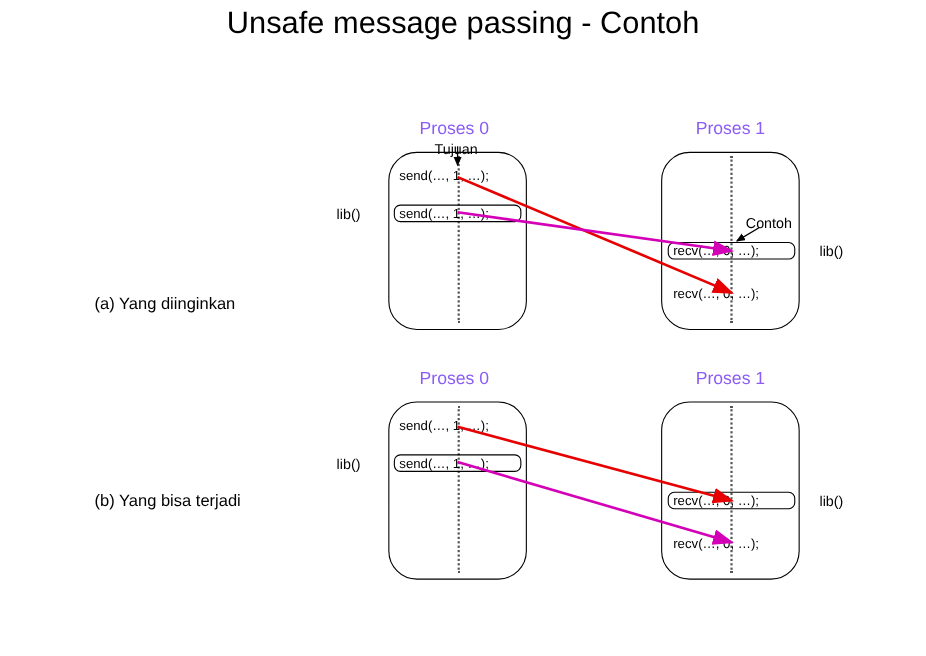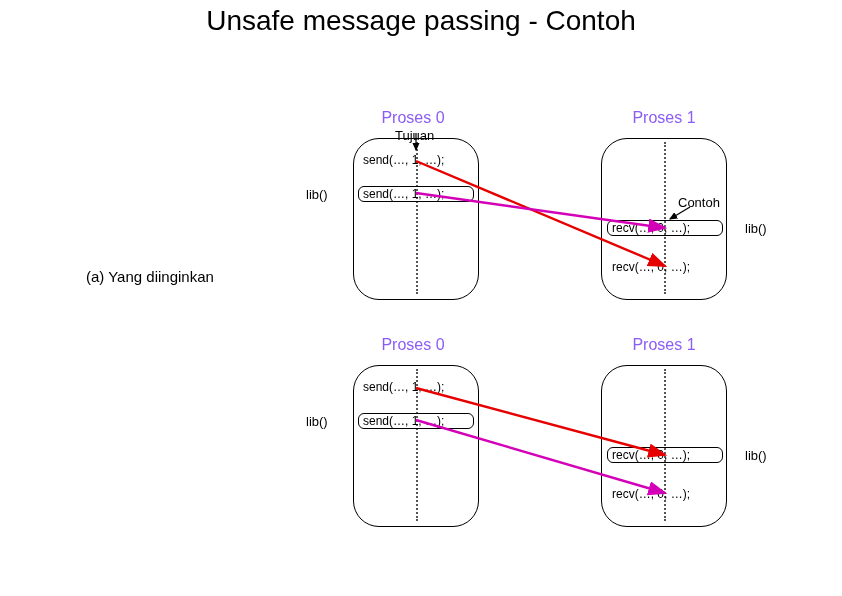--- a/index.html
+++ b/index.html
@@ -120,20 +120,21 @@
   <div class="call-text" style="left:363px; top:414px;">send(…, 1, …);</div>
 
   <div class="call-box" style="left:607px; top:447px; width:114px; height:14px;"></div>
   <div class="call-text" style="left:612px; top:448px;">recv(…, 0, …);</div>
 
   <div class="call-text" style="left:612px; top:487px;">recv(…, 0, …);</div>
 
   <div class="lib-label" style="left:306px; top:414px;">lib()</div>
   <div class="lib-label" style="left:745px; top:448px;">lib()</div>
 
+  <div class="side-label" style="left:86px; top:447px;">(b) Yang bisa terjadi</div>
 
   <svg class="arrows">
     <defs>
       <marker id="ah-red" markerWidth="8" markerHeight="8" refX="7" refY="3" orient="auto">
         <path d="M0,0 L8,3 L0,6 z" fill="#e60000"></path>
       </marker>
       <marker id="ah-mag" markerWidth="8" markerHeight="8" refX="7" refY="3" orient="auto">
         <path d="M0,0 L8,3 L0,6 z" fill="#d400b8"></path>
       </marker>
       <marker id="ah-blk" markerWidth="7" markerHeight="7" refX="6" refY="3" orient="auto">

